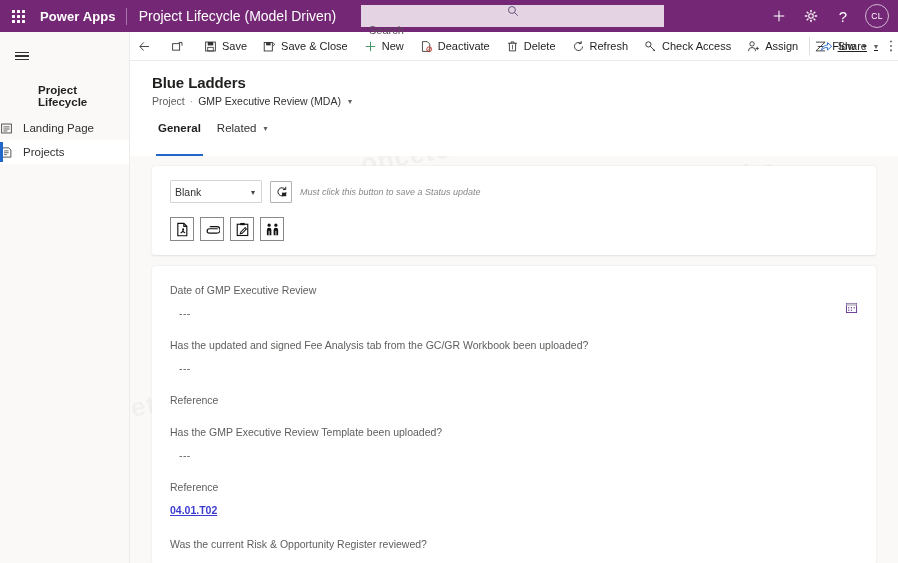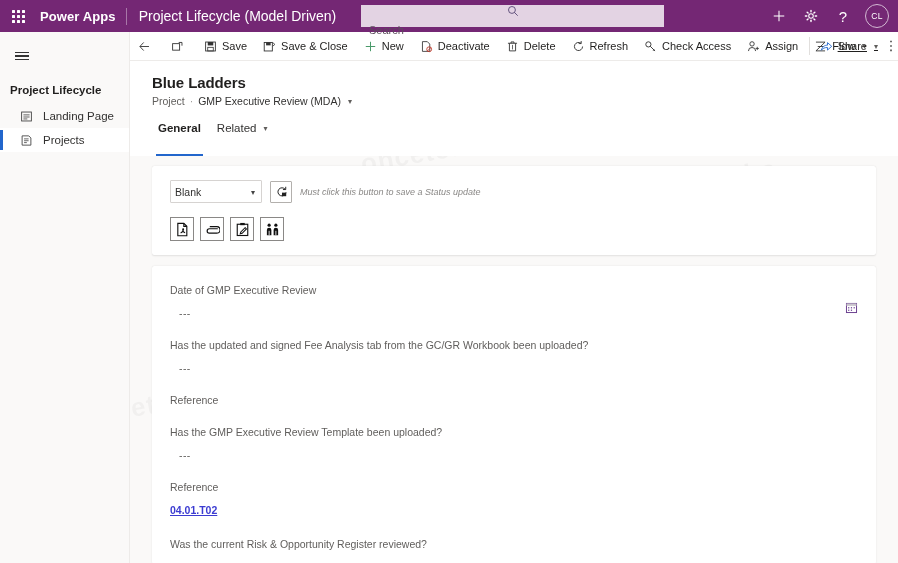--- a/index.html
+++ b/index.html
@@ -72,24 +72,25 @@
     border-right: 1px solid #edebe9; padding-top: 8px;
   }
   .ham {
     width: 40px; height: 32px; display: flex; align-items: center;
     justify-content: center; cursor: pointer; margin-left: 2px;
   }
   .ham span { display: block; width: 14px; height: 1.5px; background: #333; margin: 2px 0; }
   .side-head {
     font-size: 11.5px; color: #201f1e; font-weight: bold;
     padding: 12px 0 8px 10px;
+    margin-left: 28px;
   }
   .nav-item {
     display: flex; align-items: center; height: 24px;
-    padding-left: 20px; gap: 10px; cursor: pointer;
+    padding-left: 0; gap: 10px; cursor: pointer;
     position: relative; font-size: 11.5px; color: #323130;
   }
   .nav-item.active { background: #ffffff; font-weight: normal; }
   .nav-item.active::before {
     content: ""; position: absolute; left: 0; top: 2px;
     width: 2.5px; height: 20px; background: #2266cc;
   }
   .nav-ico { width: 13px; height: 13px; flex: none; }
 
   

